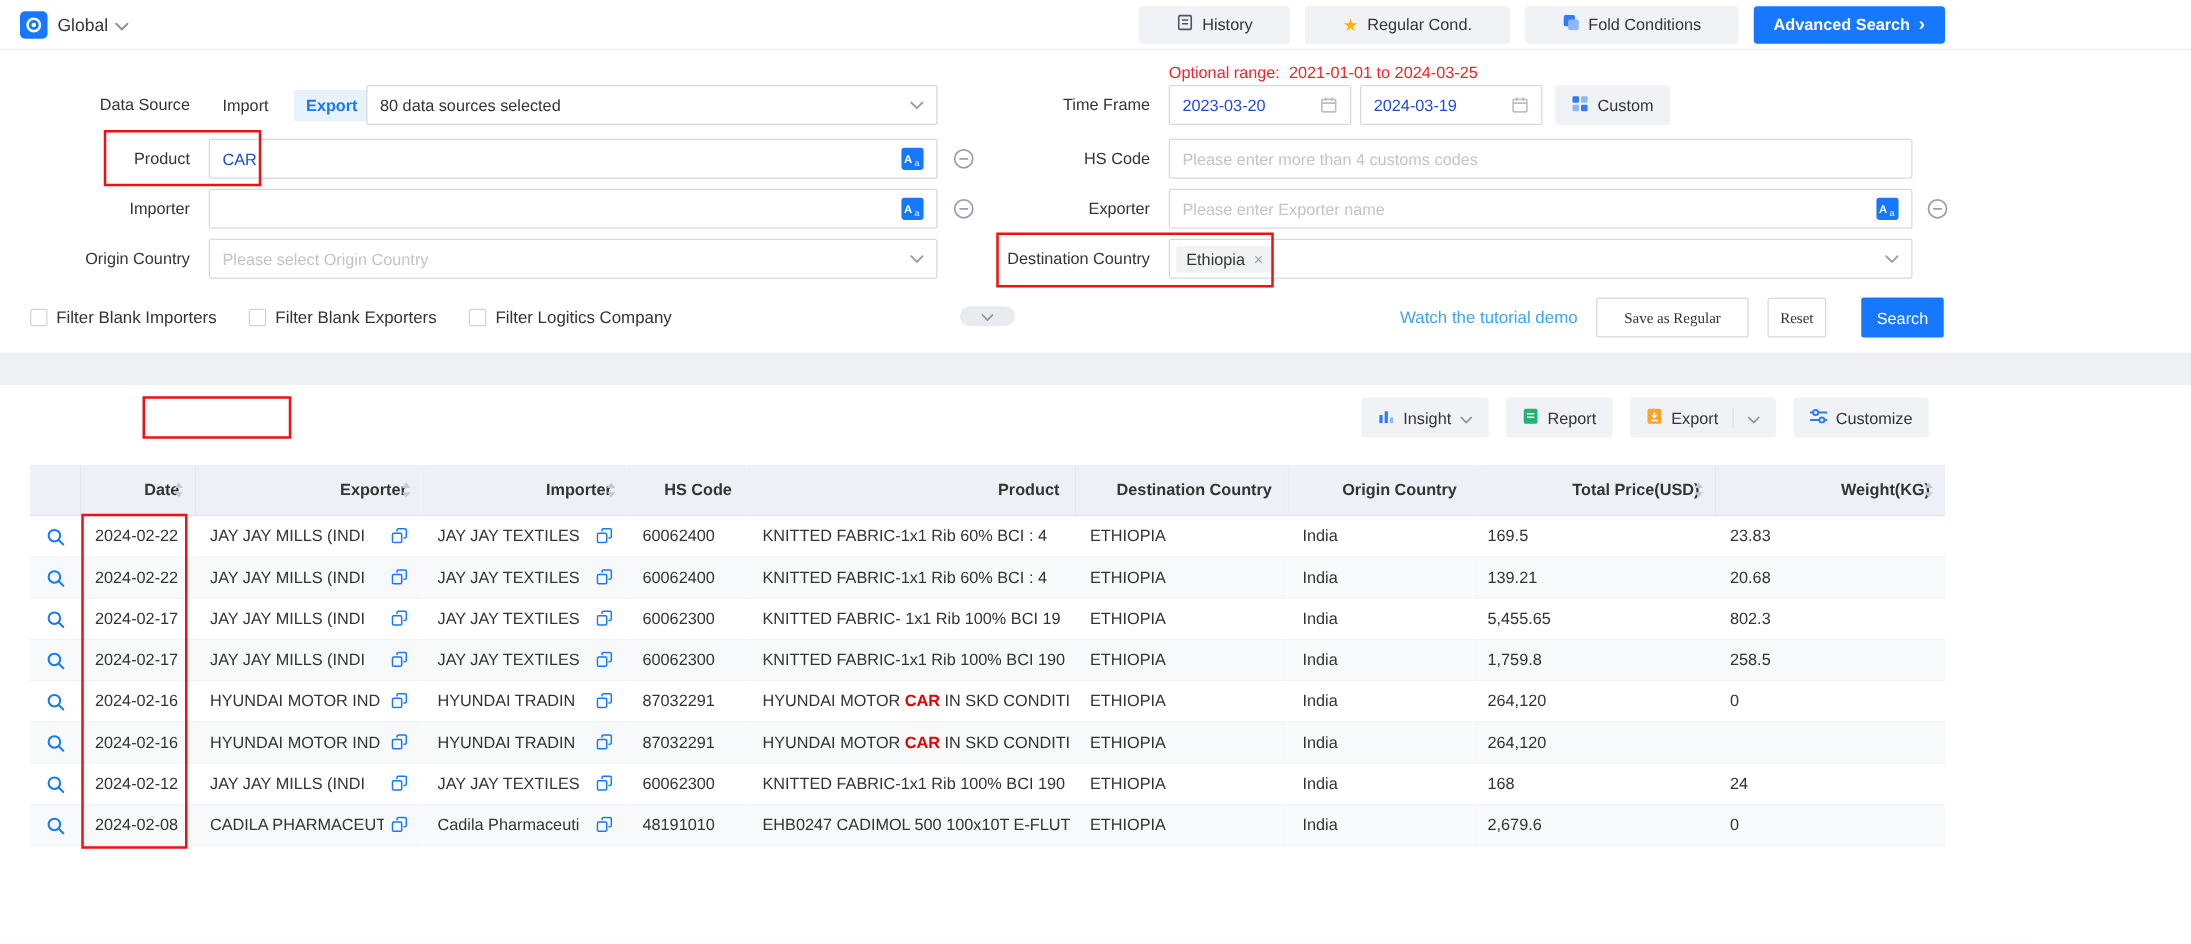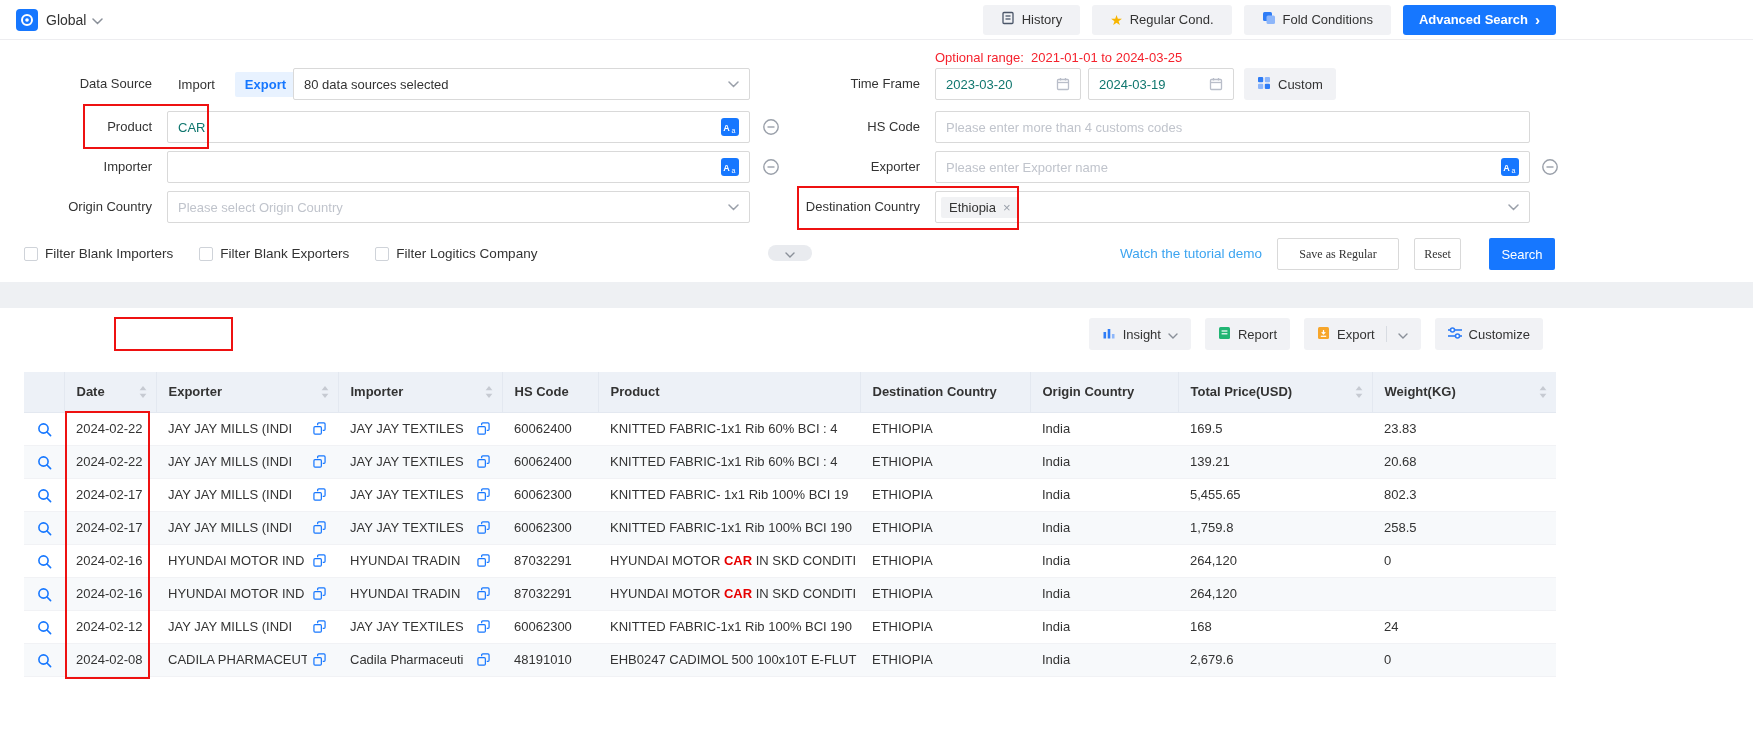--- a/index.html
+++ b/index.html
@@ -8,31 +8,31 @@
   .page{position:relative;width:1753px;height:755px}
 
   
   .topbar{position:absolute;top:0;left:0;width:100%;height:40px;background:#fff;border-bottom:1px solid #ededf0;
           display:flex;align-items:center;justify-content:space-between;padding:0 197px 0 16px}
   .tb-left{display:flex;align-items:center;gap:8px}
   .brand{width:22px;height:22px;border-radius:4px;background:#1677ff;display:flex;align-items:center;justify-content:center}
   .scope{display:flex;align-items:center;gap:6px;font-size:14px;cursor:pointer}
   .tb-right{display:flex;align-items:center;gap:12px}
   .tbtn{height:30px;border:none;background:#f1f2f5;border-radius:3px;display:inline-flex;align-items:center;gap:7px;
-        padding:0 18px;font-size:13px;color:#333;cursor:pointer;font-family:inherit}
+        padding:0 30px;font-size:13px;color:#333;cursor:pointer;font-family:inherit}
   .tbtn.primary{background:#1677ff;color:#fff;font-weight:bold;padding:0 16px}
   .tbtn .arrow{font-size:15px;font-weight:bold;line-height:1}
 
   
   .search-panel{position:absolute;top:40px;left:0;width:100%;height:242px;background:#fff}
   .opt-range{position:absolute;font-size:13px;color:#f5222d;white-space:pre}
   .lbl{position:absolute;height:32px;line-height:32px;text-align:right;font-size:13px;color:#333}
   .inp{position:absolute;display:flex;align-items:center;gap:6px;height:32px;background:#fff;border:1px solid #d9d9d9;
        border-radius:2px;font-size:13px;padding:0 10px}
-  .inp input{border:none;outline:none;flex:1;min-width:0;font:inherit;color:#0f766e;background:transparent}
+  .inp input{border:none;outline:none;flex:1;min-width:0;font:inherit;color:#1d4ed8;background:transparent}
   .inp input::placeholder{color:#c0c4cc}
   .ph{color:#c0c4cc}
   .chev{margin-left:auto;display:inline-flex;align-items:center}
   .tabs{position:absolute;height:32px;display:flex;align-items:center;gap:10px;font-size:13px}
   .tab{padding:5px 10px;border-radius:2px;cursor:pointer;color:#333}
   .tab.active{color:#1677ff;background:#e8f2ff;font-weight:bold}
   .icon-abs{position:absolute;display:inline-flex;cursor:pointer}
   .gbtn{position:absolute;height:32px;border:none;background:#f1f2f5;border-radius:3px;display:inline-flex;align-items:center;
         gap:7px;padding:0 13px;font-size:13px;color:#333;cursor:pointer;font-family:inherit}
   .tag{display:inline-flex;align-items:center;gap:7px;background:#f1f2f4;border-radius:2px;padding:3px 8px;font-size:13px;color:#333}
@@ -53,21 +53,21 @@
   .summary{position:absolute;left:24px;top:10px;height:36px;display:flex;align-items:center;gap:8px;
            font-size:17px;font-weight:bold;color:#1a1a1a}
   .summary .count{color:#e60000;padding:0 3px}
   .rbtns{position:absolute;top:10px;right:210px;display:flex;align-items:center;gap:14px}
   .rbtn{height:32px;border:none;background:#f1f2f5;border-radius:3px;display:inline-flex;align-items:center;gap:7px;
         padding:0 13px;font-size:13px;color:#333;cursor:pointer;font-family:inherit}
   .rbtn .divider{width:1px;height:16px;background:#d8dce2;margin:0 4px}
 
   .tablewrap{position:absolute;left:24px;top:64px;width:1532px}
   table{border-collapse:collapse;table-layout:fixed;width:1532px;font-size:13px}
-  thead th{background:#edf1f7;height:40px;text-align:left;padding:0 12px;font-weight:bold;color:#333;
+  thead th{background:#edf1f7;height:40px;text-align:right;padding:0 12px;font-weight:bold;color:#333;
            border-right:1px solid #e3e8f0;border-bottom:1px solid #e3e8f0;position:relative;white-space:nowrap;overflow:hidden}
   thead th:last-child{border-right:none}
   thead th .sort{position:absolute;right:9px;top:50%;transform:translateY(-50%);display:inline-flex;cursor:pointer}
   tbody td{height:33px;padding:0 12px;border-bottom:1px solid #f1f2f5;white-space:nowrap;overflow:hidden;color:#333}
   tbody tr.alt{background:#f7f9fb}
   td.c-ico{padding:0;text-align:center}
   .mag{display:inline-flex;vertical-align:middle;cursor:pointer}
   .cellflex{display:flex;align-items:center;gap:6px}
   .cellflex .txt{flex:1;overflow:hidden;white-space:nowrap}
   .copy{display:inline-flex;cursor:pointer;flex:none}

